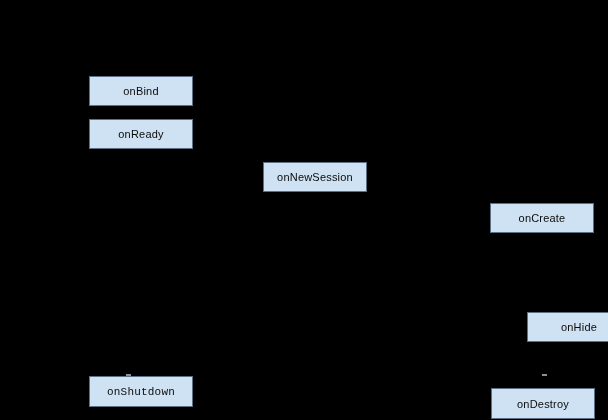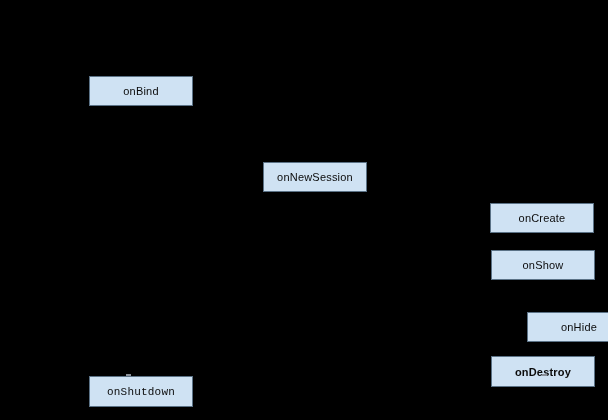--- a/index.html
+++ b/index.html
@@ -35,42 +35,42 @@
     white-space: nowrap;
   }
   
   .n-onbind       { left: 89px;  top: 76px;  }
   .n-onready      { left: 89px;  top: 119px; }
   .n-onnewsession { left: 263px; top: 162px; }
   .n-oncreate     { left: 490px; top: 203px; }
   .n-onshow       { left: 491px; top: 250px; }
   .n-onhide       { left: 491px; top: 312px; margin-left: 36px; }
   .n-onshutdown   { left: 89px;  top: 376px; height: 31px; font-family: Liberation Mono, monospace; }
-  .n-ondestroy    { left: 491px; top: 356px; height: 31px; font-weight: bold; }
+  .n-ondestroy    { left: 491px; top: 388px; height: 31px; }
   .artifact {
     position: absolute;
     width: 5px; height: 2px;
     background: var(--artifact_color);
   }
   .a-shutdown { left: 126px; top: 374px; }
   .a-destroy  { left: 542px; top: 374px; }
 </style>
 </head>
 <body>
 
 <div class="canvas">
 
   <div class="node n-onbind">onBind</div>
 
+  <div class="node n-onready">onReady</div>
 
   <div class="node n-onnewsession">onNewSession</div>
 
   <div class="node n-oncreate">onCreate</div>
 
-  <div class="node n-onshow">onShow</div>
 
   <div class="node n-onhide">onHide</div>
 
   <div class="node n-onshutdown">onShutdown</div>
 
   <div class="node n-ondestroy">onDestroy</div>
 
   <div class="artifact a-shutdown"></div>
 
   <div class="artifact a-destroy"></div>

